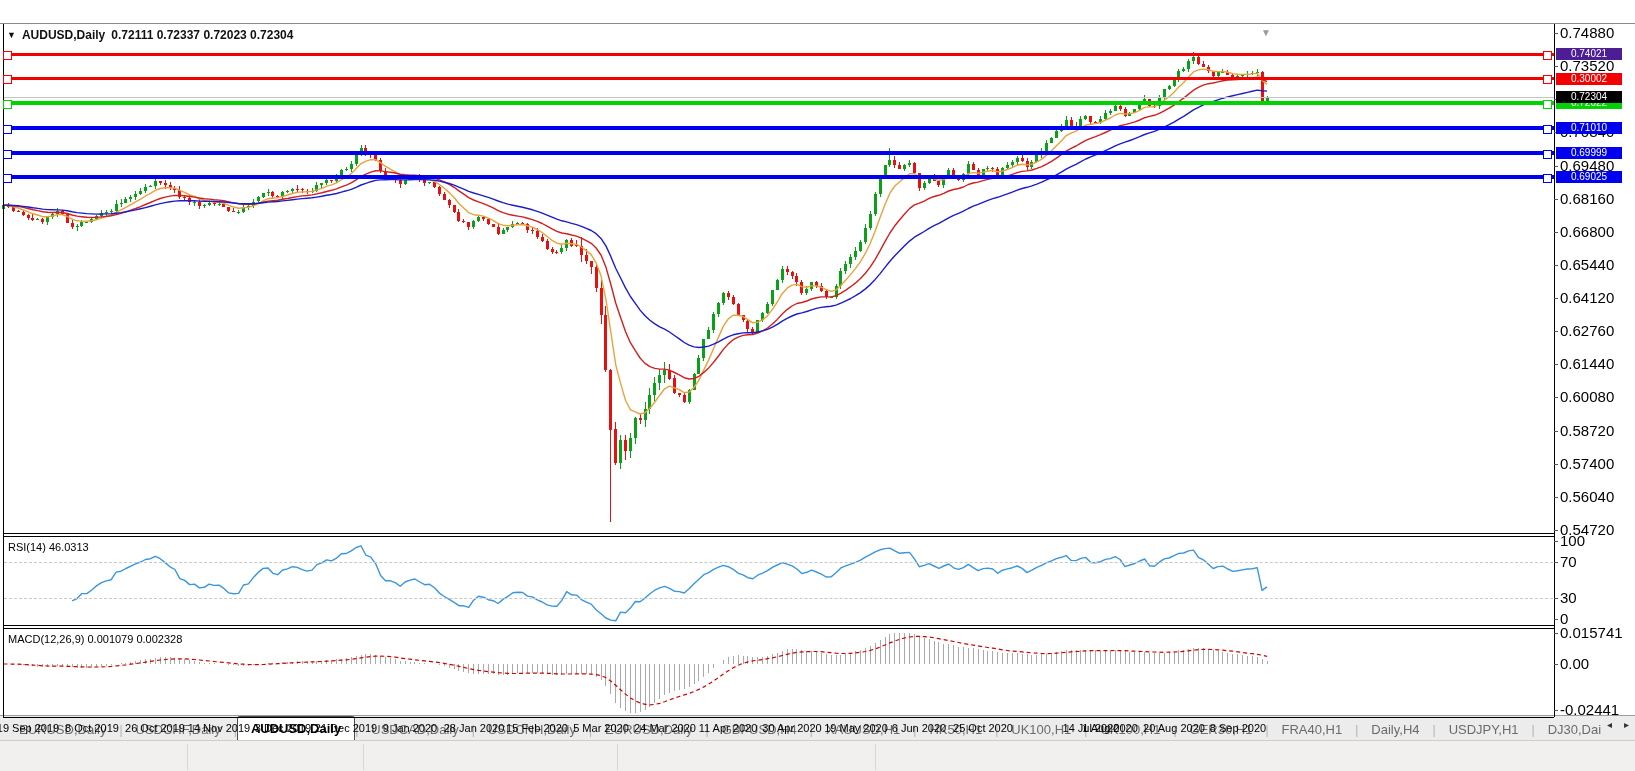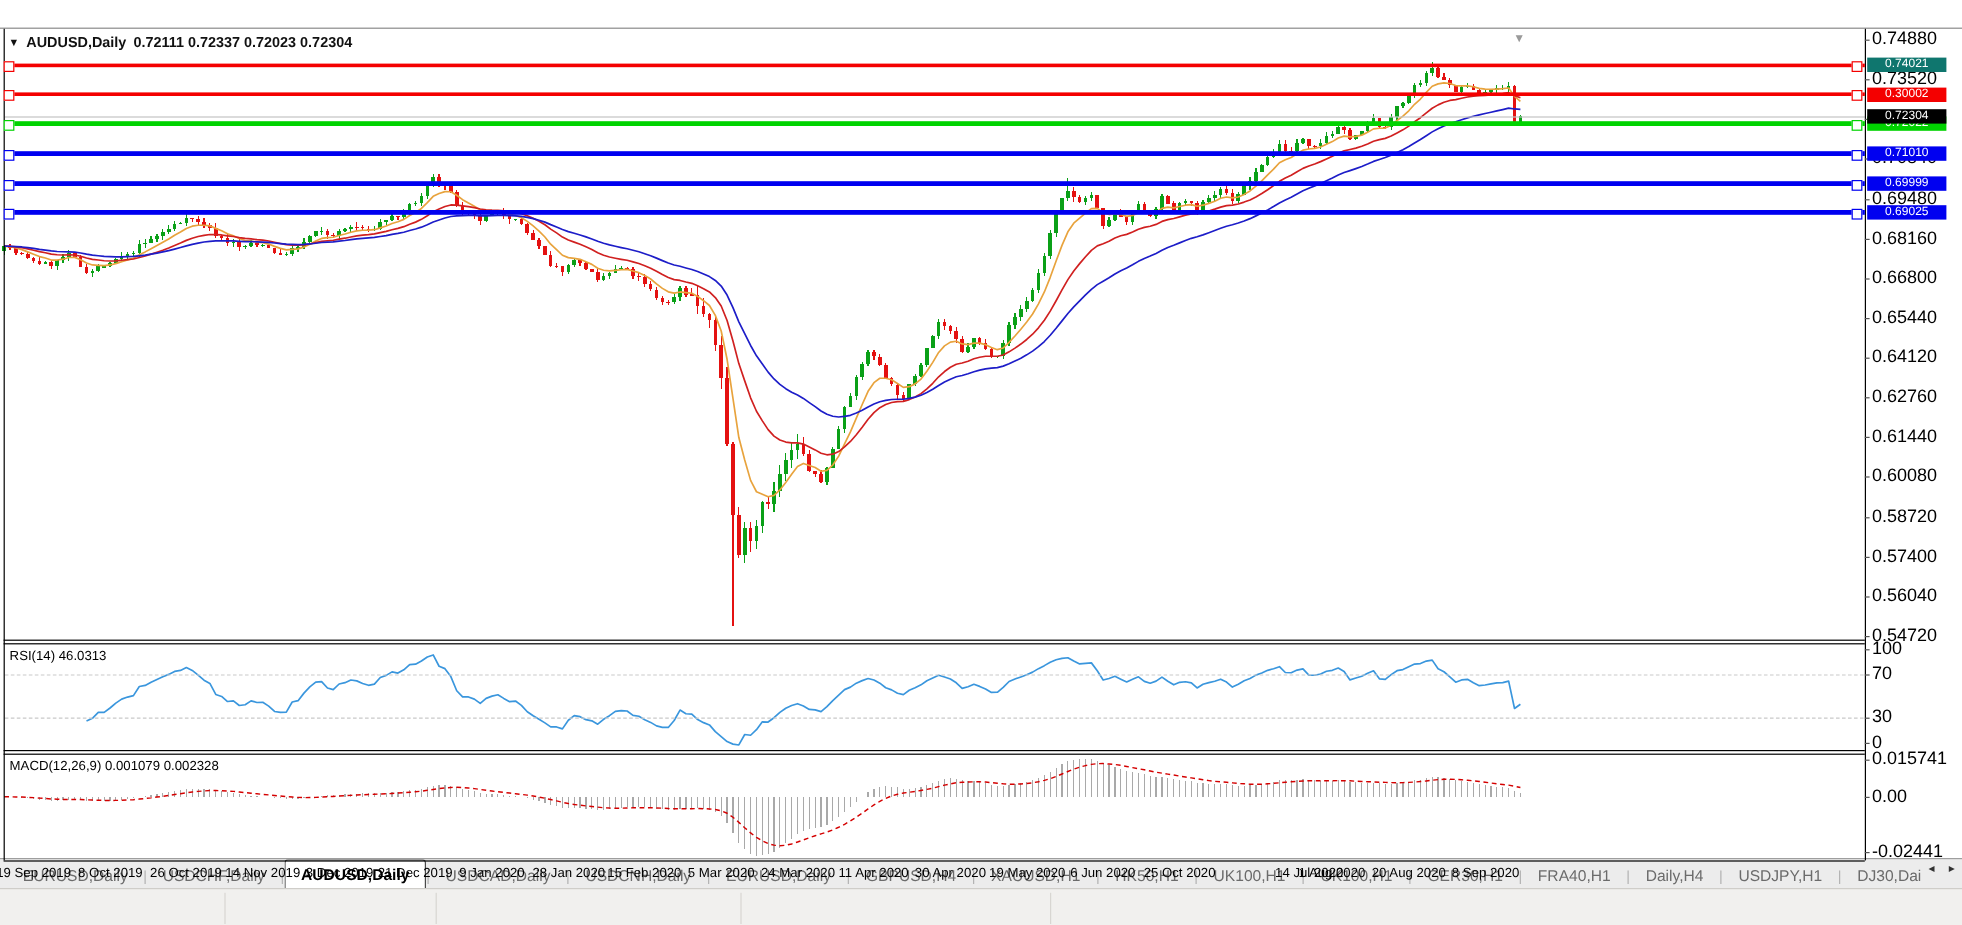--- a/index.html
+++ b/index.html
@@ -101,21 +101,21 @@
         <div style="top:603px;" class="ax-lab">0.015741</div>
         <div style="top:634px;" class="ax-lab">0.00</div>
         <div style="top:680px;" class="ax-lab">-0.02441</div>
         <div style="top:538px;" class="dashline"></div>
         <div style="top:574px;" class="dashline"></div>
         <div style="top:73px;" class="grayline"></div>
         <div style="top:67px;background:#000000;z-index:7;" class="badge">0.72304</div>
         <div style="top:29px;height:3px;background:#f40000;" class="hline"></div>
         <div style="left:3px;top:27px;border:1px solid #f40000;" class="hhandle"></div>
         <div style="left:1543px;top:27px;border:1px solid #f40000;" class="hhandle"></div>
-        <div style="top:24px;background:#0f766e;" class="badge">0.74021</div>
+        <div style="top:24px;background:#4c1d95;" class="badge">0.74021</div>
         <div style="top:53px;height:3px;background:#f40000;" class="hline"></div>
         <div style="left:3px;top:51px;border:1px solid #f40000;" class="hhandle"></div>
         <div style="left:1543px;top:51px;border:1px solid #f40000;" class="hhandle"></div>
         <div style="top:49px;background:#f40000;" class="badge">0.30002</div>
         <div style="top:77px;height:4px;background:#00d300;" class="hline"></div>
         <div style="left:3px;top:76px;border:1px solid #00d300;" class="hhandle"></div>
         <div style="left:1543px;top:76px;border:1px solid #00d300;" class="hhandle"></div>
         <div style="top:73px;background:#00d300;" class="badge">0.72022</div>
         <div style="top:102px;height:4px;background:#0000f0;" class="hline"></div>
         <div style="left:3px;top:101px;border:1px solid #0000f0;" class="hhandle"></div>

